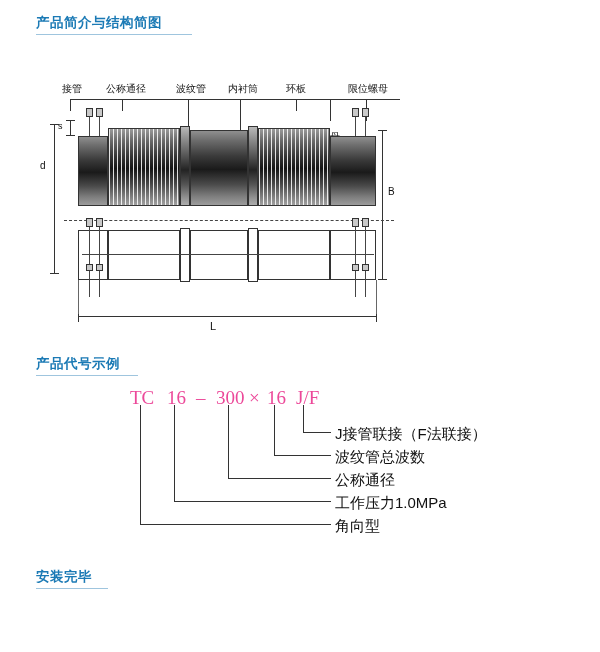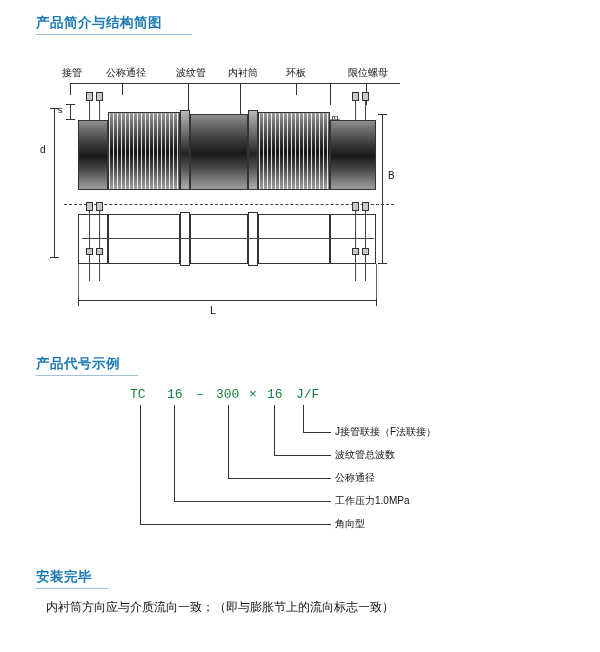--- a/index.html
+++ b/index.html
@@ -25,21 +25,21 @@
   .title-underline {
     position: absolute;
     height: 1px;
     background: #9fc5de;
   }
 
   
   #figure1 {
     position: absolute;
     left: 0;
-    top: 52px;
+    top: 68px;
     width: 600px;
     height: 240px;
   }
   .fig-label {
     position: absolute;
     font-size: 10px;
     color: #111;
     white-space: nowrap;
   }
   .leader {
@@ -110,28 +110,28 @@
   
   #figure2 {
     position: absolute;
     left: 0;
     top: 375px;
     width: 600px;
     height: 160px;
   }
   .code-token {
     position: absolute;
-    font-family: Liberation Mono, monospace;
-    font-size: 13px;
-    color: #15803d;
+    font-family: Liberation Serif, serif;
+    font-size: 19px;
+    color: #ec4899;
     white-space: nowrap;
   }
   .code-desc {
     position: absolute;
-    font-size: 10px;
+    font-size: 15px;
     color: #111;
     white-space: nowrap;
     text-align: right;
   }
   .v-line {
     position: absolute;
     width: 1px;
     background: #333;
   }
   .h-line {
@@ -284,14 +284,13 @@
 
   <div class="v-line" style="left:140px; top:30px; height:119px;"></div>
   <div class="h-line" style="left:140px; top:149px; width:191px;"></div>
   <div class="code-desc" style="left:335px; top:142px;">角向型</div>
 </div>
 
 <div class="section-title" style="left:36px; top:568px;">安装完毕</div>
 <div class="title-underline" style="left:36px; top:588px; width:72px;"></div>
 
 <div id="notes">
-  <div class="note-line">内衬筒方向应与介质流向一致；（即与膨胀节上的流向标志一致）</div>
 </div>
 
 </body></html>

